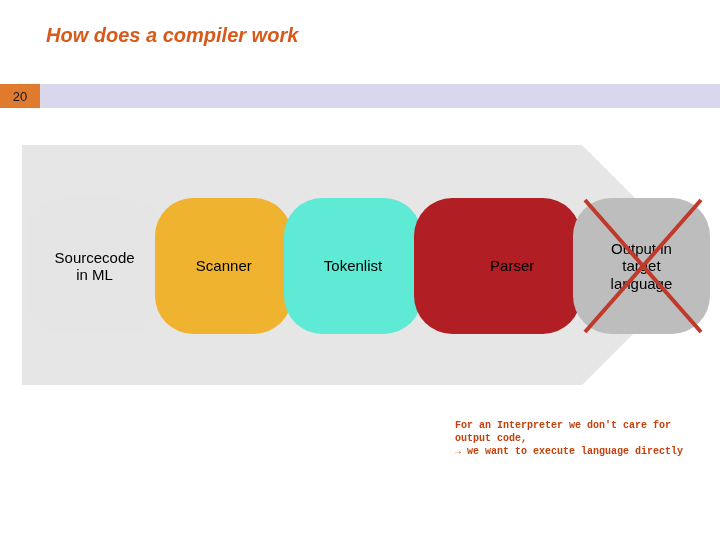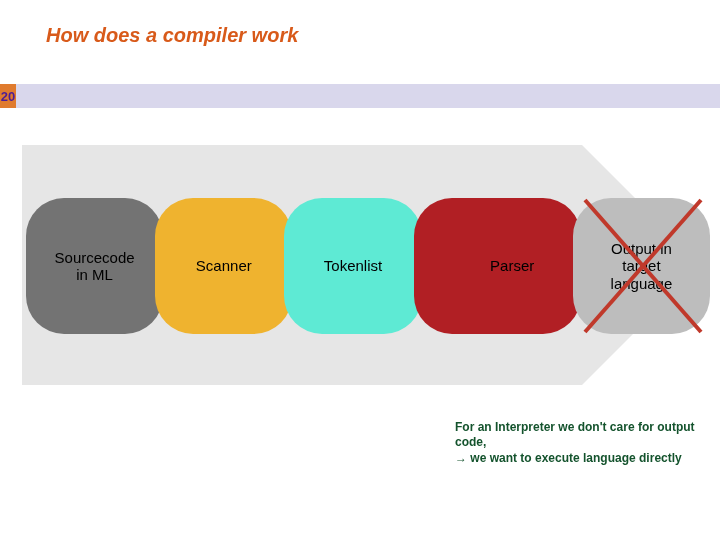--- a/index.html
+++ b/index.html
@@ -25,26 +25,26 @@
     top: 84px;
     left: 0;
     width: 720px;
     height: 24px;
     background: #d9d7ec;
   }
   .slide-number {
     position: absolute;
     top: 84px;
     left: 0;
-    width: 16px;
+    width: 40px;
     height: 24px;
     background: #e07b2e;
-    color: #4c1d95;
+    color: #0f172a;
     font-size: 13px;
-    font-weight: bold;
+    font-weight: normal;
     display: flex;
     align-items: center;
     justify-content: center;
   }
   .arrow-bg {
     position: absolute;
     top: 145px;
     left: 22px;
     width: 680px;
     height: 240px;
@@ -84,42 +84,43 @@
     align-items: center;
     justify-content: center;
     text-align: center;
     font-size: 15px;
     line-height: 1.15;
     color: #000000;
     padding: 0 6px;
     margin: 0 -4px;
     position: relative;
   }
-  .stage.s1 { background: #737373; z-index: 1; margin-left: 16px; }
+  .stage.s1 { background: #e5e5e5; z-index: 1; margin-left: 16px; }
   .stage.s2 { background: #efb32f; z-index: 2; }
   .stage.s3 { background: #5eead4; z-index: 3; }
   .stage.s4 { background: #b11f24; z-index: 4; padding-left: 36px; }
   .stage.s5 { background: #bdbdbd; z-index: 5; margin-right: 0; position: relative; }
   .cross {
     position: absolute;
     top: -6px;
     left: 4px;
     width: 132px;
     height: 148px;
     pointer-events: none;
   }
   .caption {
     position: absolute;
     top: 420px;
     left: 455px;
     width: 248px;
-    font-size: 12px;
+    font-size: 10px;
     font-weight: bold;
     line-height: 1.28;
-    color: #14532d;
+    color: #c2410c;
+    font-family: Liberation Mono, monospace;
   }
   .caption .arrow-char {
     font-weight: bold;
   }
 </style>
 </head>
 <body>
 
 <div class="title">How does a compiler work</div>
 

